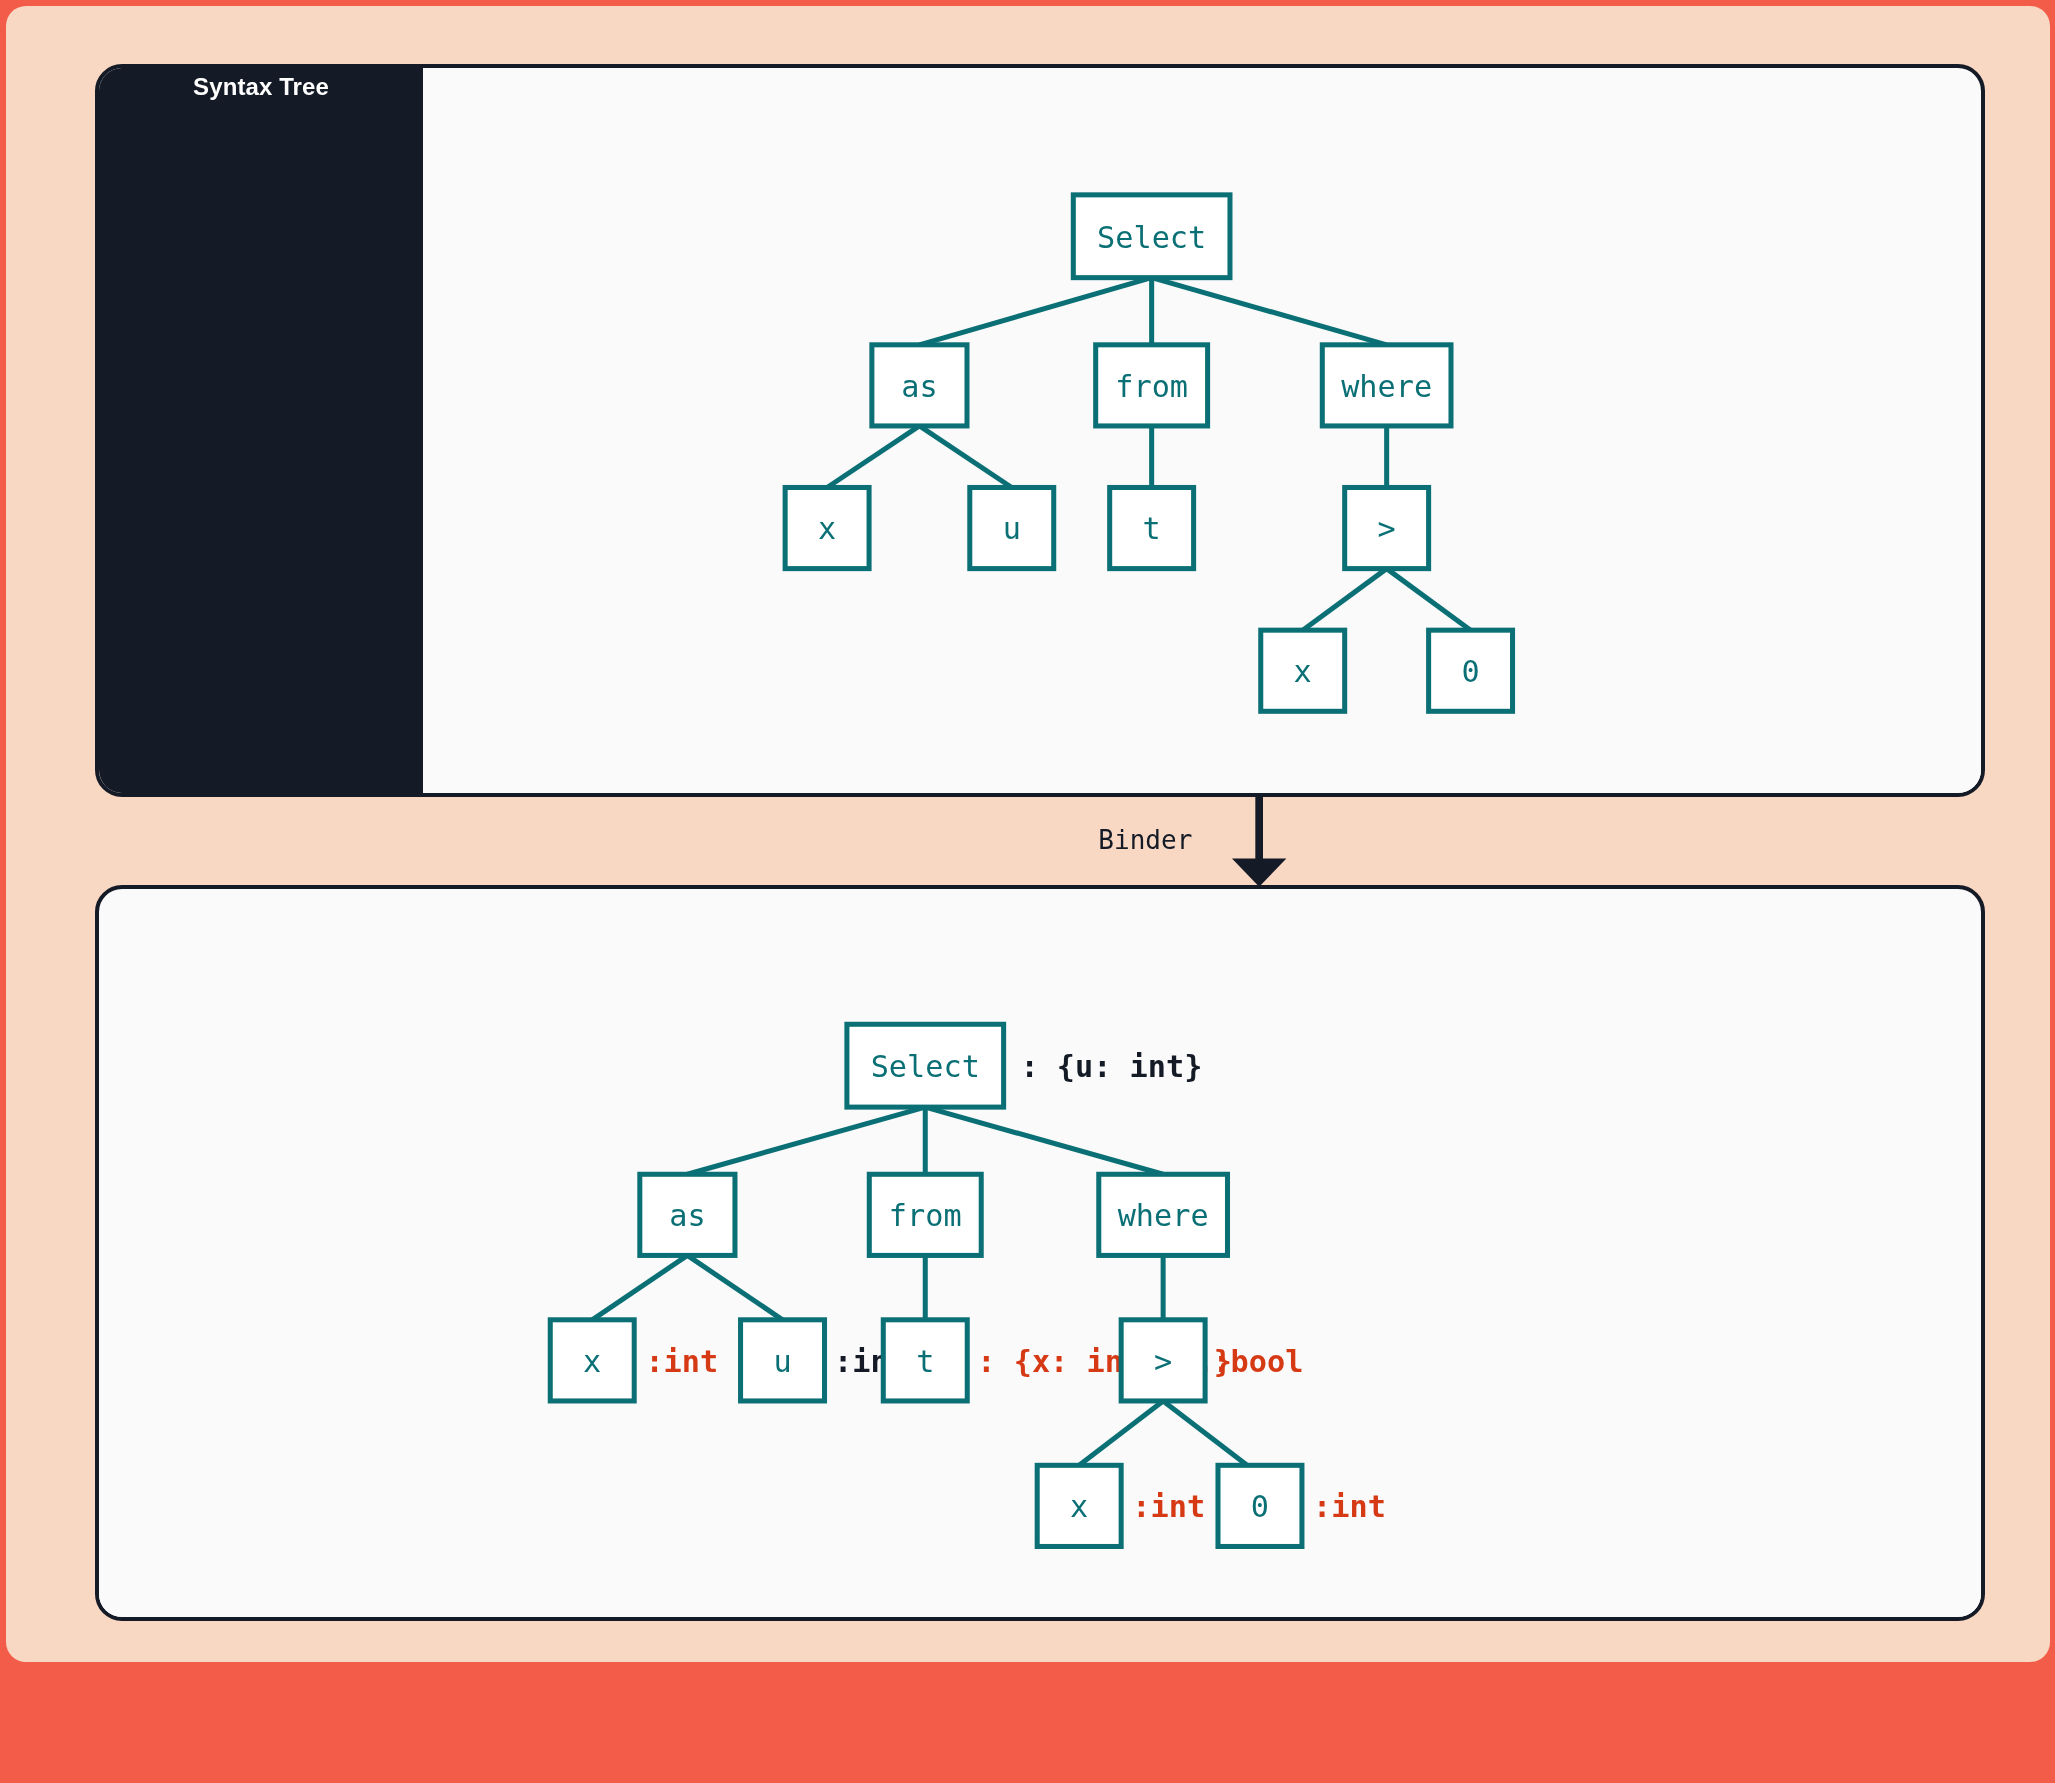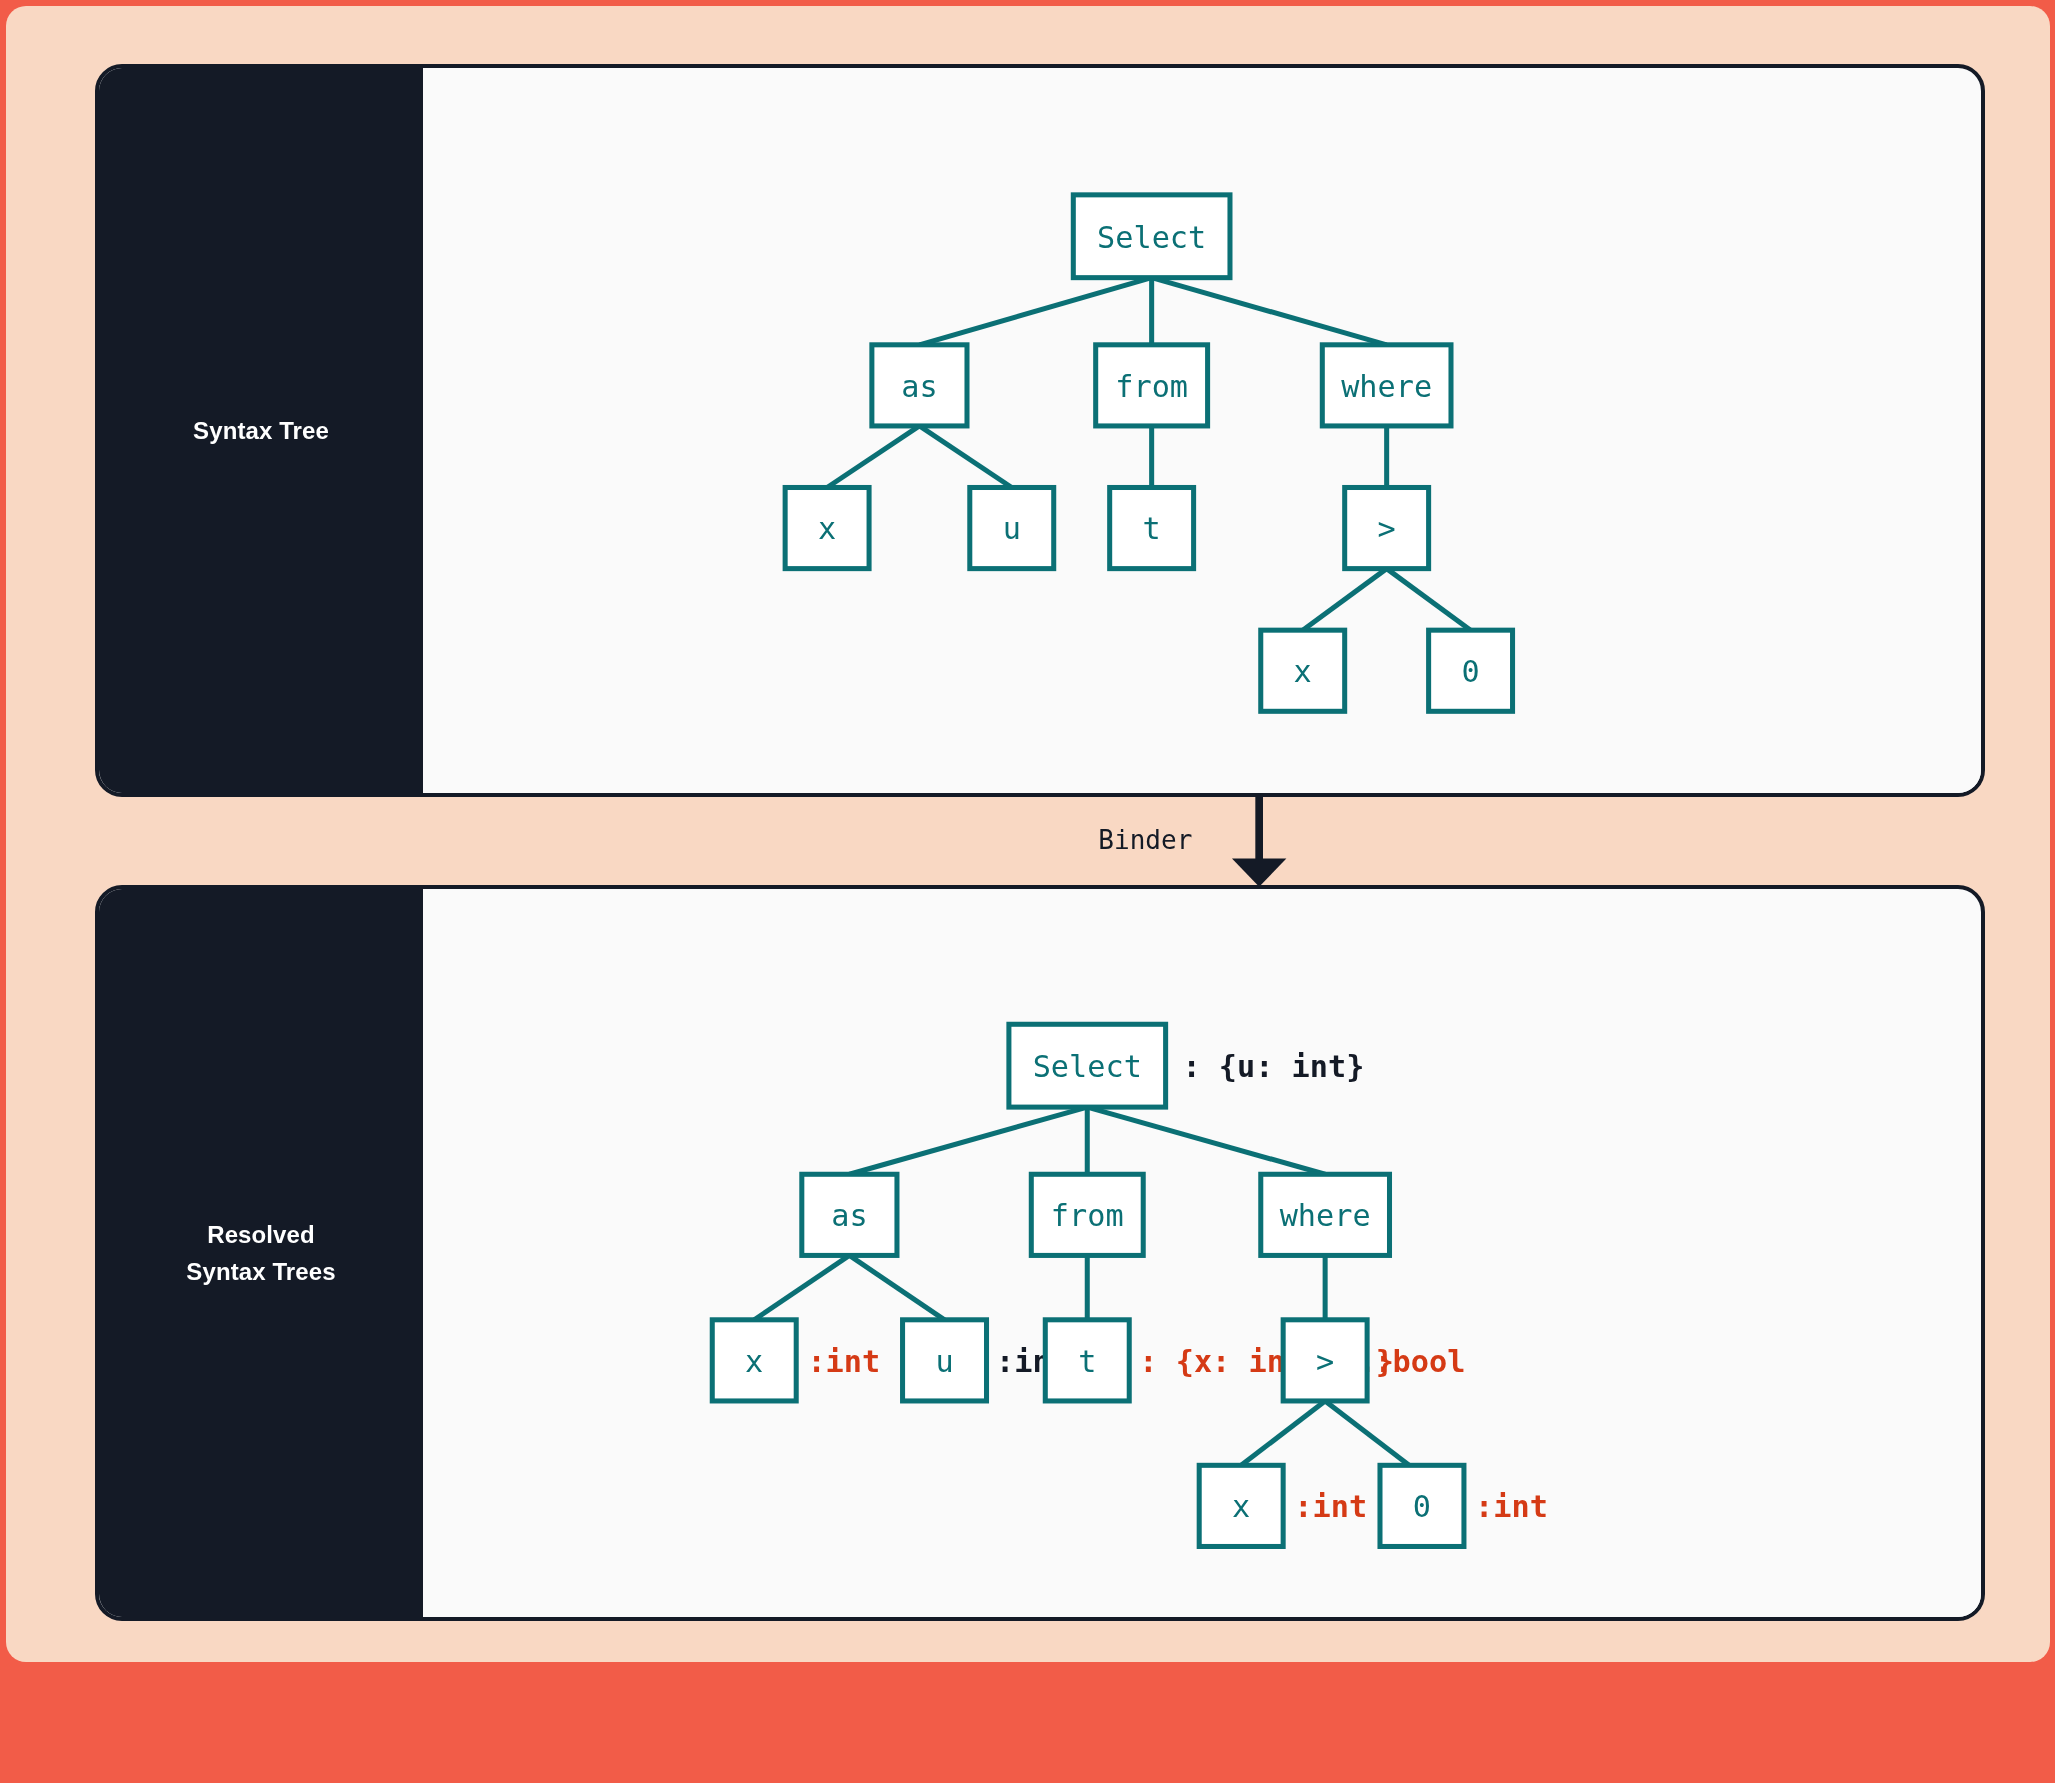--- a/index.html
+++ b/index.html
@@ -38,21 +38,21 @@
   }
   #panel-top    { left: 89px; top: 58px;   width: 1890px; height: 733px; }
   #panel-bottom { left: 89px; top: 879px; width: 1890px; height: 736px; }
 
   .panel-sidebar {
     width: 324px;
     flex: 0 0 324px;
     background: #141A26;
     color: #FFFFFF;
     display: flex;
-    align-items: center;
+    align-items: flex-start;
     justify-content: center;
     text-align: center;
     font-weight: 700;
     font-size: 24px;
     line-height: 1.55;
     letter-spacing: 0.1px;
     user-select: none;
   }
   .panel-body {
     flex: 1 1 auto;
@@ -199,26 +199,20 @@
       <svg viewBox="0 0 3195 149" preserveAspectRatio="none">
         <text class="binder-text" x="1855" y="72">Binder</text>
         <g>
           <line x1="1968" y1="0" x2="1968" y2="112" stroke="#141A26" stroke-width="13"></line>
           <polygon points="1922,104 2014,104 1968,152" fill="#141A26"></polygon>
         </g>
       </svg>
     </div>
 
     <div class="panel" id="panel-bottom">
-      <div class="panel-sidebar">
-        <span>
-          <span>Resolved</span><br>
-          <span>Syntax Trees</span>
-        </span>
-      </div>
       <div class="panel-body">
         <svg viewBox="0 0 2640 1231" preserveAspectRatio="xMidYMid meet">
 
           <g>
             <path class="edge" d="M 1115 320 L 690 440"></path>
             <path class="edge" d="M 1115 320 L 1115 440"></path>
             <path class="edge" d="M 1115 320 L 1540 440"></path>
             <path class="edge" d="M 690 585 L 520 700"></path>
             <path class="edge" d="M 690 585 L 860 700"></path>
             <path class="edge" d="M 1115 585 L 1115 700"></path>

